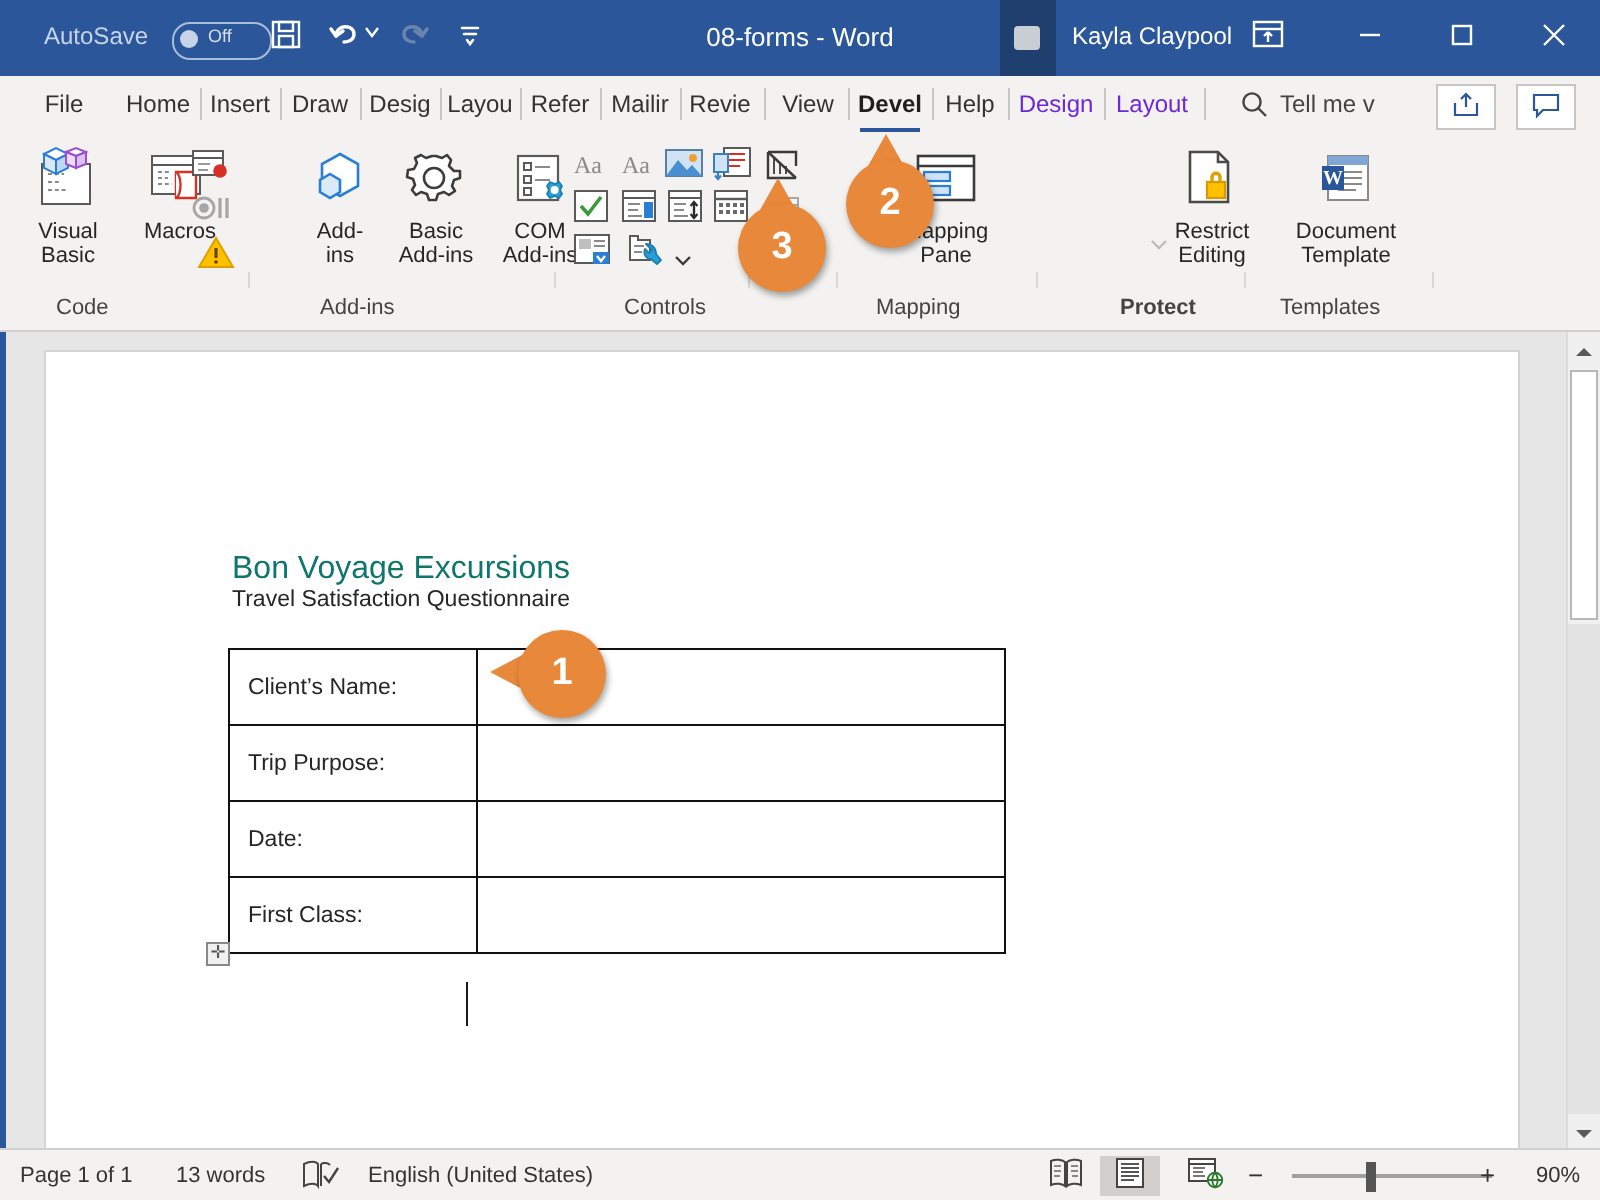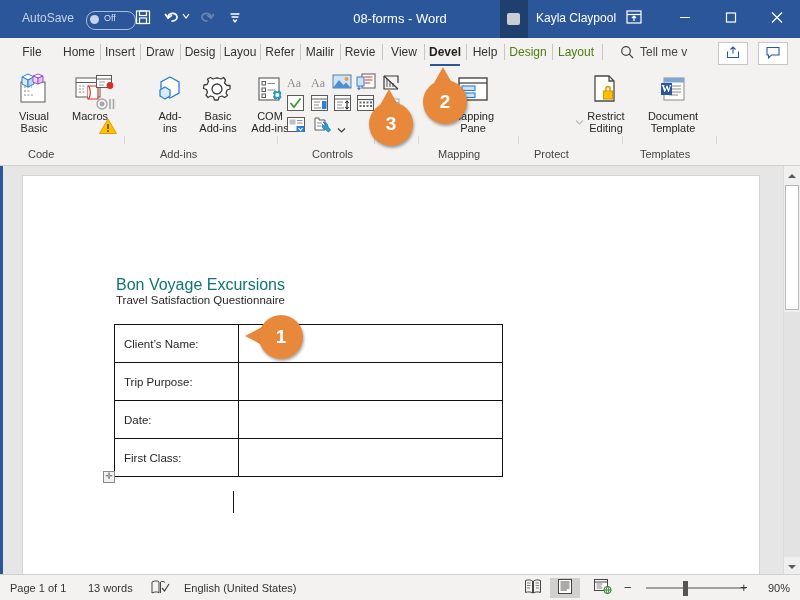--- a/index.html
+++ b/index.html
@@ -58,21 +58,21 @@
   
   .tabstrip{
     position:absolute;left:0;top:38px;width:800px;height:28px;
     background:#f3f2f1;border-bottom:1px solid #d2d0ce;
   }
   .tab{
     position:absolute;top:0;height:28px;line-height:28px;
     font-size:12px;color:#333333;text-align:center;white-space:nowrap;
     overflow:hidden;cursor:default;
   }
-  .tab.ctx{color:#4d7c0f;}
+  .tab.ctx{color:#6d28d9;}
   .tab.active{font-weight:bold;color:#1f1f1f;}
   .tab.active:after{
     content:"";position:absolute;left:4px;right:4px;bottom:0;height:2px;background:#2b579a;
   }
   .tabsep{
     position:absolute;top:6px;width:1px;height:16px;background:#c8c6c4;
   }
   .tellme{
     position:absolute;left:640px;top:0;height:28px;line-height:28px;
     font-size:12px;color:#444;white-space:nowrap;overflow:hidden;width:62px;
@@ -598,21 +598,21 @@
     </div>
 
     <div class="gsep" style="left:716px;"></div>
   </div>
 
   <div class="grouplabels">
     <div class="glab" style="left:28px;width:70px;">Code</div>
     <div class="glab" style="left:160px;width:80px;">Add-ins</div>
     <div class="glab" style="left:312px;width:74px;">Controls</div>
     <div class="glab" style="left:438px;width:66px;">Mapping</div>
-    <div class="glab" style="left:534px;width:66px;">Protect</div>
+    <div class="glab" style="left:560px;width:66px;font-weight:bold;">Protect</div>
     <div class="glab" style="left:640px;width:76px;">Templates</div>
     <div class="collapse">
       <svg width="14" height="10" viewBox="0 0 14 10">
           <path d="M1.5 7 L7 2 L12.5 7" fill="none" stroke="#555" stroke-width="1.4"></path>
         </svg>
     </div>
   </div>
 
   <div class="docarea">
     <div class="page">

